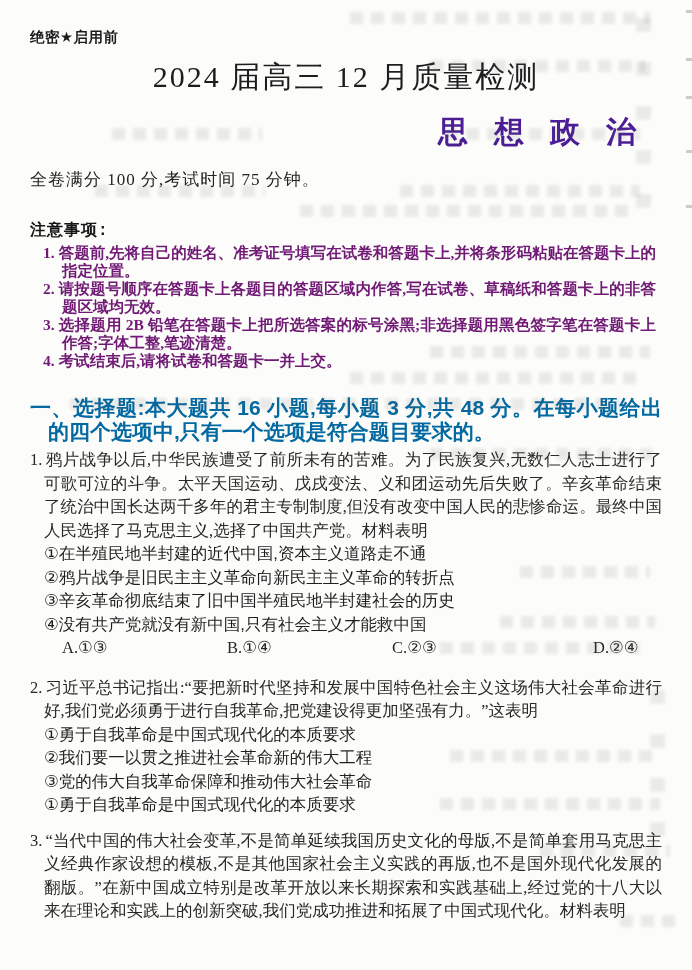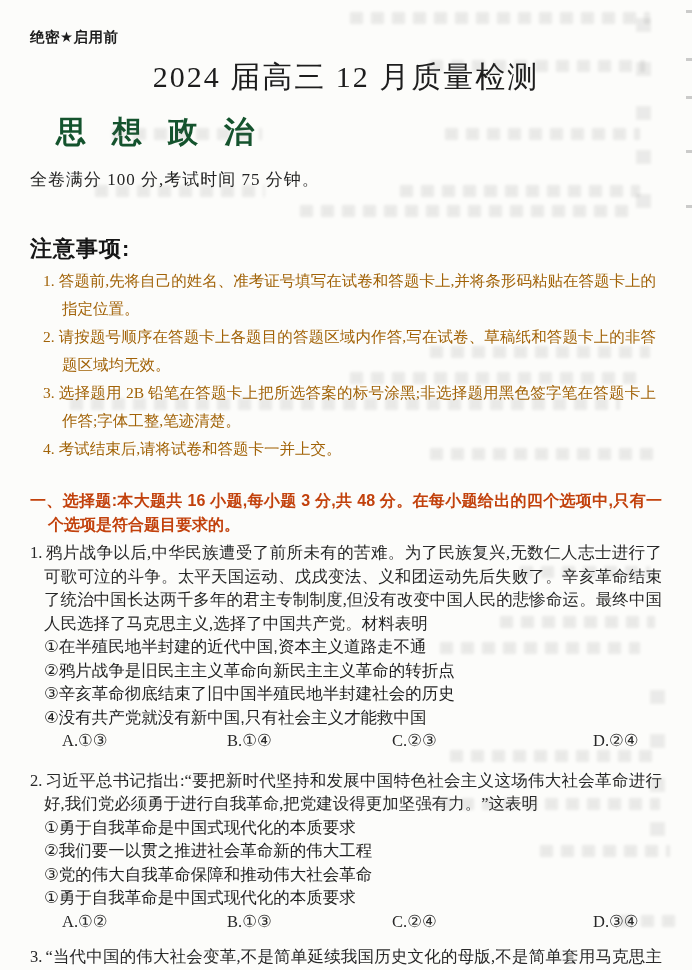--- a/index.html
+++ b/index.html
@@ -7,33 +7,33 @@
     width:692px;height:970px;overflow:hidden;position:relative;
     background:#fcfcfa;color:#2a2a2a;
     font-family:"Liberation Serif","DejaVu Serif",serif;
   }
   .page{position:absolute;inset:0;padding:12px 30px;box-sizing:border-box;}
 
   .classification{margin-top:16px;font-family:"Liberation Sans","DejaVu Sans",sans-serif;
     font-weight:bold;font-size:14.5px;color:#1c1c1c;letter-spacing:.5px;}
   .title{margin:10px 0 0;text-align:center;font-size:30px;font-weight:normal;
     letter-spacing:2px;color:#1d1d1d;line-height:40px;}
-  .subject{margin:15px 0 0;text-align:left;font-size:30px;font-weight:bold;
-    letter-spacing:26px;text-indent:26px;color:#14532d;line-height:40px;}
+  .subject{margin:15px 0 0;text-align:right;font-size:30px;font-weight:bold;
+    letter-spacing:26px;text-indent:26px;color:#4c1d95;line-height:40px;}
   .info{margin:16px 0 0;text-align:left;font-size:17px;letter-spacing:1px;color:#242424;}
 
-  .notices-h{margin:43px 0 0;font-family:Liberation Sans, sans-serif;
-    font-weight:bold;font-size:22px;color:#161616;letter-spacing:1px;}
+  .notices-h{margin:29px 0 0;font-family:Liberation Mono, monospace;
+    font-weight:bold;font-size:16px;color:#161616;letter-spacing:1px;}
   .notice-list{margin:3px 6px 0 13px;}
-  .notice-item{font-size:15.5px;line-height:28px;padding-left:19px;text-indent:-19px;
-    text-align:justify;color:#a16207;}
+  .notice-item{font-size:15.5px;line-height:18px;padding-left:19px;text-indent:-19px;
+    text-align:justify;color:#701a75;font-weight:bold;}
   .notice-num{padding-right:4px;}
 
   .section-h{margin:26px 0 0;font-family:"Liberation Sans","DejaVu Sans",sans-serif;
-    font-weight:bold;font-size:16px;line-height:24px;color:#c2410c;
+    font-weight:bold;font-size:21px;line-height:24px;color:#0369a1;
     padding-left:18px;text-indent:-18px;text-align:justify;}
 
   .question{margin-top:4px;font-size:16.5px;line-height:23.5px;color:#282828;}
   .question.q2{margin-top:16px;}
   .question.q3{margin-top:12px;}
   .q-stem{margin:0;padding-left:14px;text-indent:-14px;text-align:justify;}
   .q-num{padding-right:3px;}
   .stmt{padding-left:14px;font-family:"Liberation Sans","DejaVu Sans",sans-serif;
     color:#1f1f1f;}
   .options{padding-left:32px;white-space:nowrap;}
@@ -85,23 +85,20 @@
   </div>
 
   <div class="question q2">
     <p class="q-stem"><span class="q-num">2.</span><span>习近平总书记指出:“要把新时代坚持和发展中国特色社会主义这场伟大社会革命进行好,我们党必须勇于进行自我革命,把党建设得更加坚强有力。”这表明</span></p>
     <div>
       <div class="stmt">①勇于自我革命是中国式现代化的本质要求</div>
       <div class="stmt">②我们要一以贯之推进社会革命新的伟大工程</div>
       <div class="stmt">③党的伟大自我革命保障和推动伟大社会革命</div>
       <div class="stmt">①勇于自我革命是中国式现代化的本质要求</div>
     </div>
-    <div class="options">
-      <span class="opt">A.①②</span><span class="opt">B.①③</span><span class="opt">C.②④</span><span class="opt">D.③④</span>
-    </div>
   </div>
 
   <div class="question q3">
     <p class="q-stem"><span class="q-num">3.</span><span>“当代中国的伟大社会变革,不是简单延续我国历史文化的母版,不是简单套用马克思主义经典作家设想的模板,不是其他国家社会主义实践的再版,也不是国外现代化发展的翻版。”在新中国成立特别是改革开放以来长期探索和实践基础上,经过党的十八大以来在理论和实践上的创新突破,我们党成功推进和拓展了中国式现代化。材料表明</span></p>
   </div>
 
 </div>
 
 <div class="smudge" style="left:350px;top:12px;width:300px;"></div>
 <div class="smudge" style="left:430px;top:60px;width:215px;"></div>

